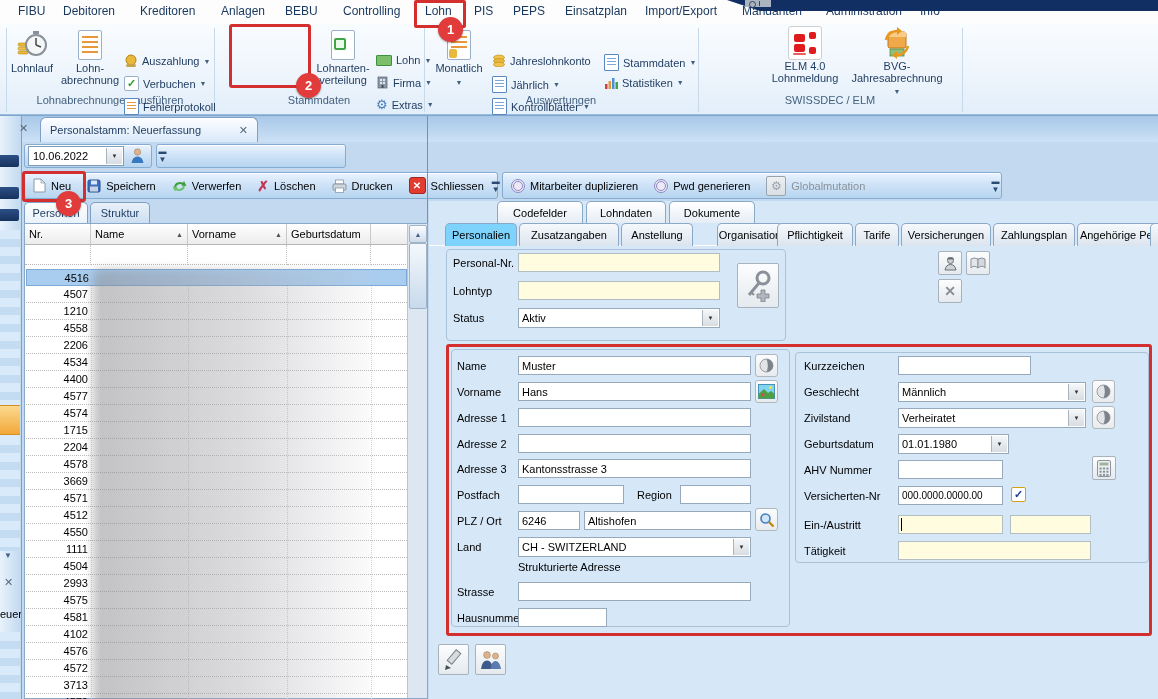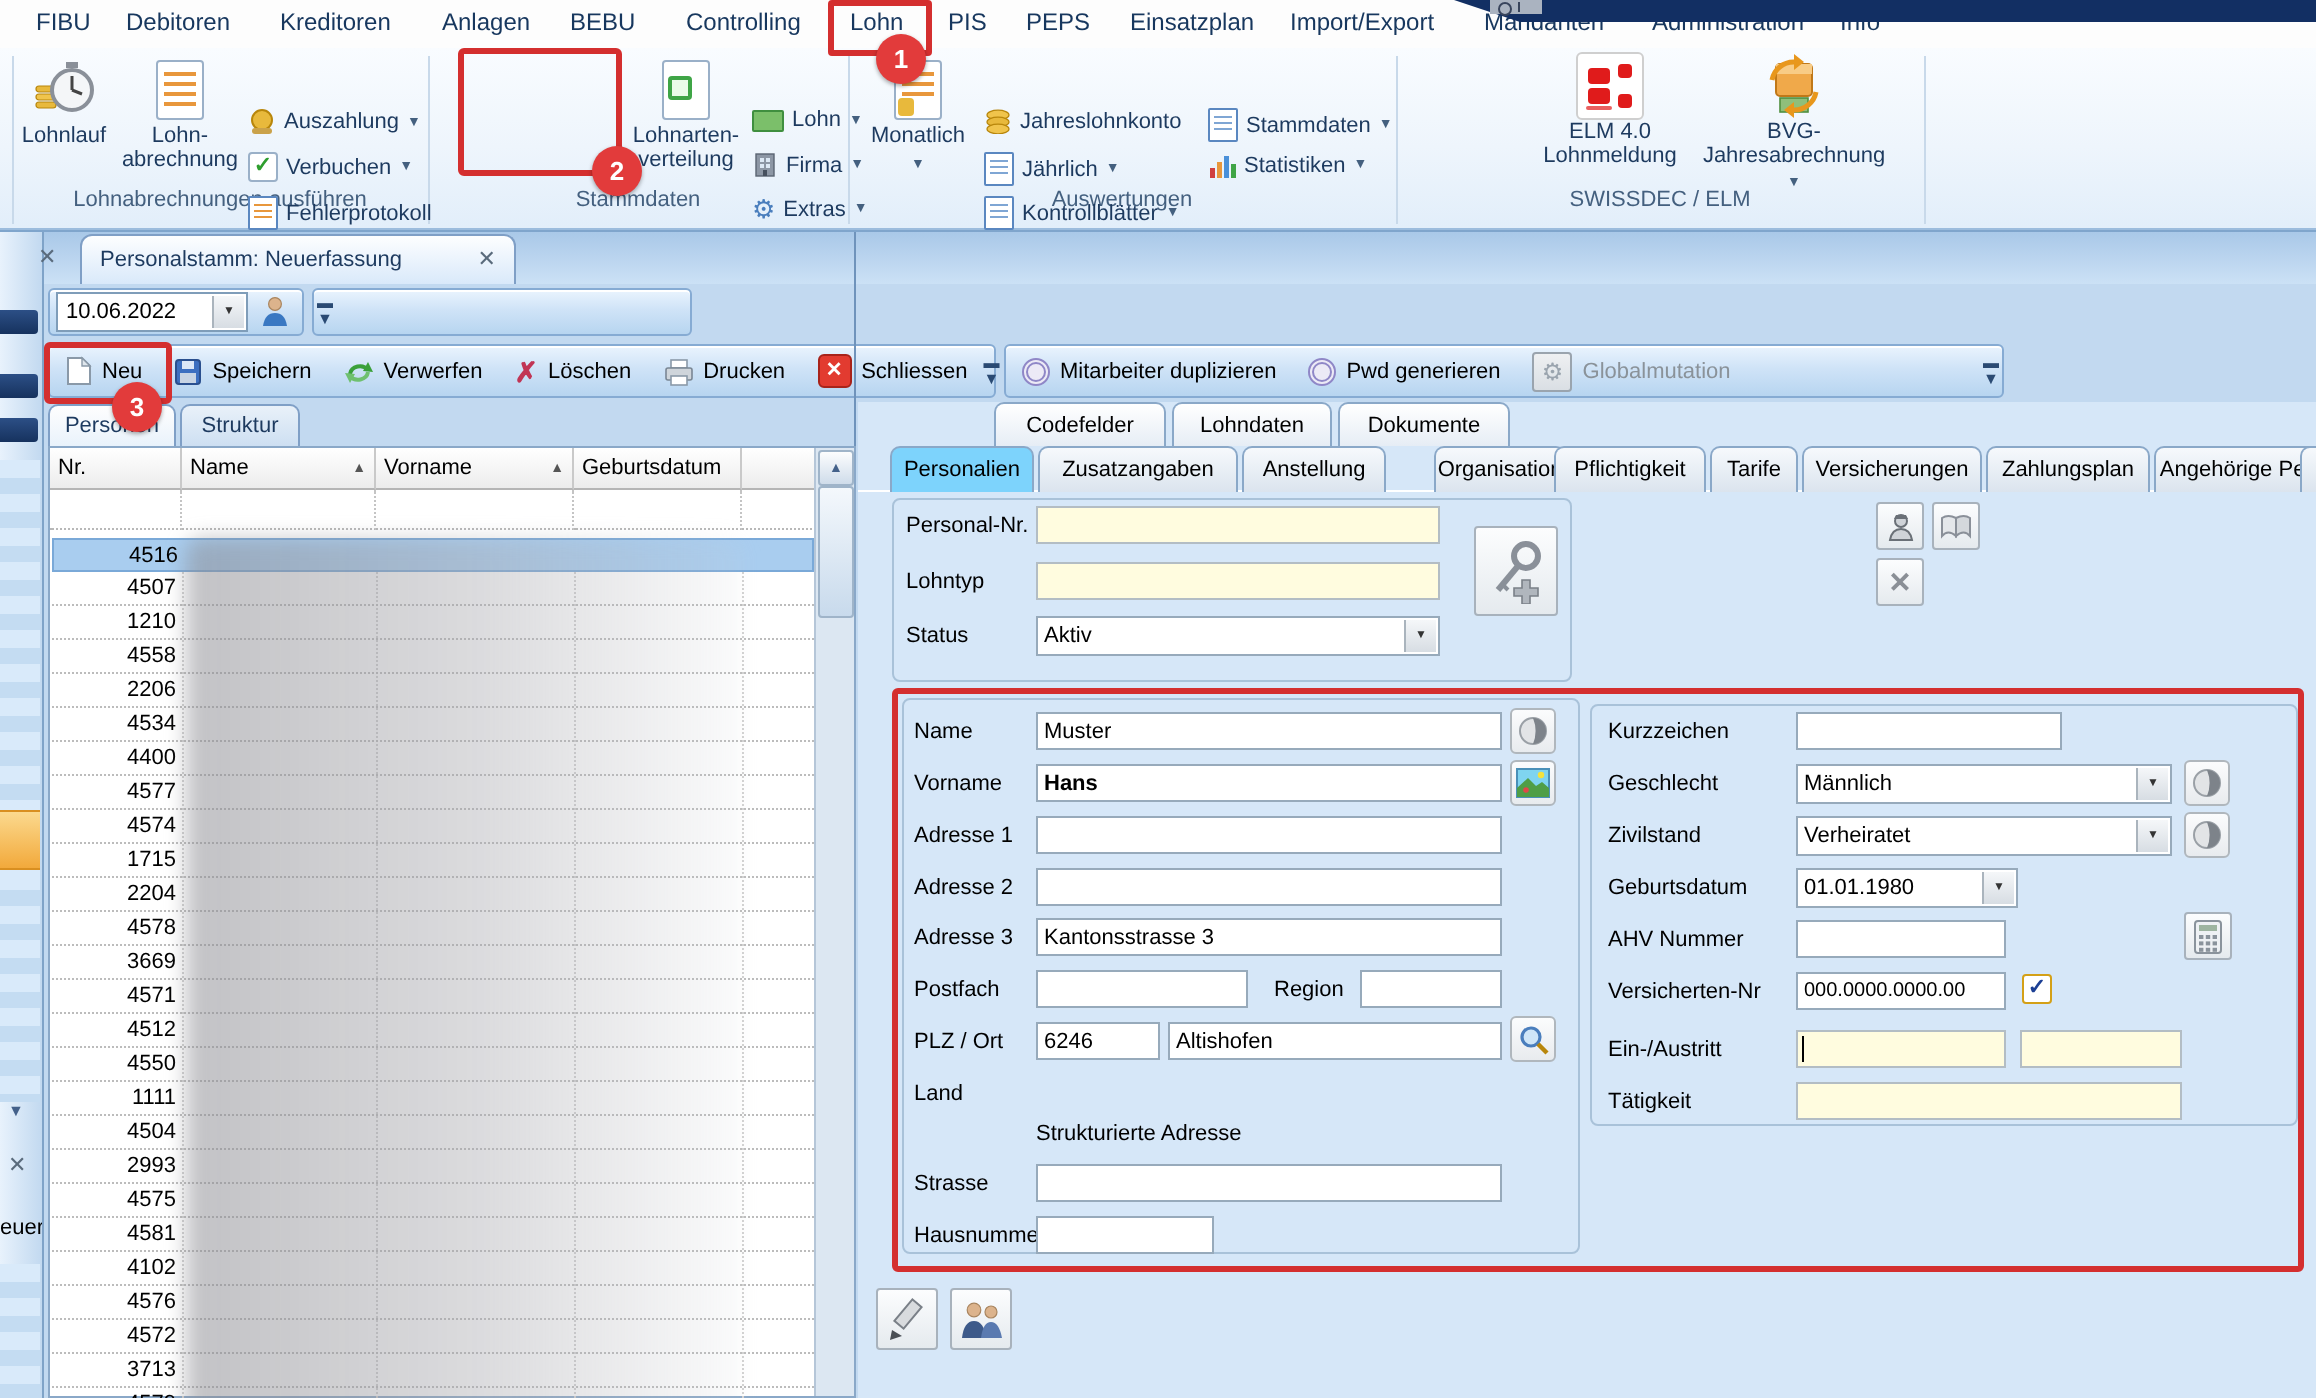--- a/index.html
+++ b/index.html
@@ -634,21 +634,21 @@
   <span class="flabel" style="left:457px;top:360px">Name</span>
   <input class="finput" style="left: 518px; top: 356px; width: 233px;" value="Muster">
   <div class="circbtn" style="left:755px;top:354px">
     <svg width="15" height="15" viewBox="0 0 15 15">
       <circle cx="7.5" cy="7.5" r="6.5" fill="#e2e4e6" stroke="#9aa0a6"></circle>
       <path d="M7.5 1 a6.5 6.5 0 0 1 0 13 a9 13 0 0 0 0 -13" fill="#7d838a"></path>
     </svg>
   </div>
 
   <span class="flabel" style="left:457px;top:386px">Vorname</span>
-  <input class="finput" style="left: 518px; top: 382px; width: 233px; font-weight: bold;" value="Hans">
+  <input class="finput" style="left: 518px; top: 382px; width: 233px;" value="Hans">
   <div class="circbtn" style="left:755px;top:380px">
     <svg width="17" height="15" viewBox="0 0 17 15">
       <rect x="0.5" y="0.5" width="16" height="14" fill="#7fd4f0" stroke="#4a90b8"></rect>
       <path d="M0.5 10 L6 5 L10 9 L13 7 L16.5 10 V14.5 H0.5 Z" fill="#4f9e46"></path>
       <circle cx="12.5" cy="3.5" r="1.6" fill="#f5e23c"></circle>
       <circle cx="5" cy="11" r="1.4" fill="#e04848"></circle>
     </svg>
   </div>
 
   <span class="flabel" style="left:457px;top:412px">Adresse 1</span>
@@ -669,20 +669,24 @@
   <input class="finput" style="left: 518px; top: 511px; width: 62px;" value="6246">
   <input class="finput" style="left: 584px; top: 511px; width: 167px;" value="Altishofen">
   <div class="circbtn" style="left:755px;top:508px">
     <svg width="16" height="16" viewBox="0 0 16 16">
       <circle cx="6.5" cy="6.5" r="4.5" fill="#cfe6f8" stroke="#4a7ebd" stroke-width="1.6"></circle>
       <line x1="10" y1="10" x2="14.5" y2="14.5" stroke="#b8860b" stroke-width="2.2"></line>
     </svg>
   </div>
 
   <span class="flabel" style="left:457px;top:541px">Land</span>
+  <div class="fcombo" style="left:518px;top:537px;width:233px">
+    <span>CH - SWITZERLAND</span>
+    <span class="ddbtn"></span>
+  </div>
 
   <span class="flabel" style="left:518px;top:561px">Strukturierte Adresse</span>
 
   <span class="flabel" style="left:457px;top:586px">Strasse</span>
   <input class="finput" style="left: 518px; top: 582px; width: 233px;" value="">
 
   <span class="flabel" style="left:457px;top:612px">Hausnummer</span>
   <input class="finput" style="left: 518px; top: 608px; width: 89px;" value="">
 
   <div class="gbox" style="left:795px;top:352px;width:352px;height:209px"></div>

